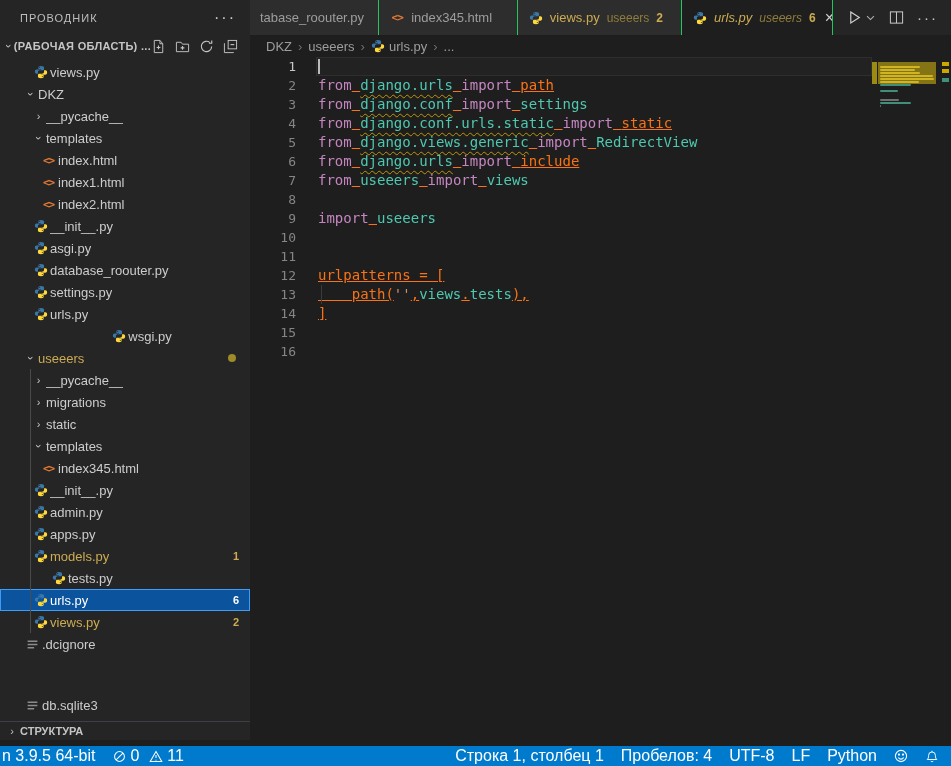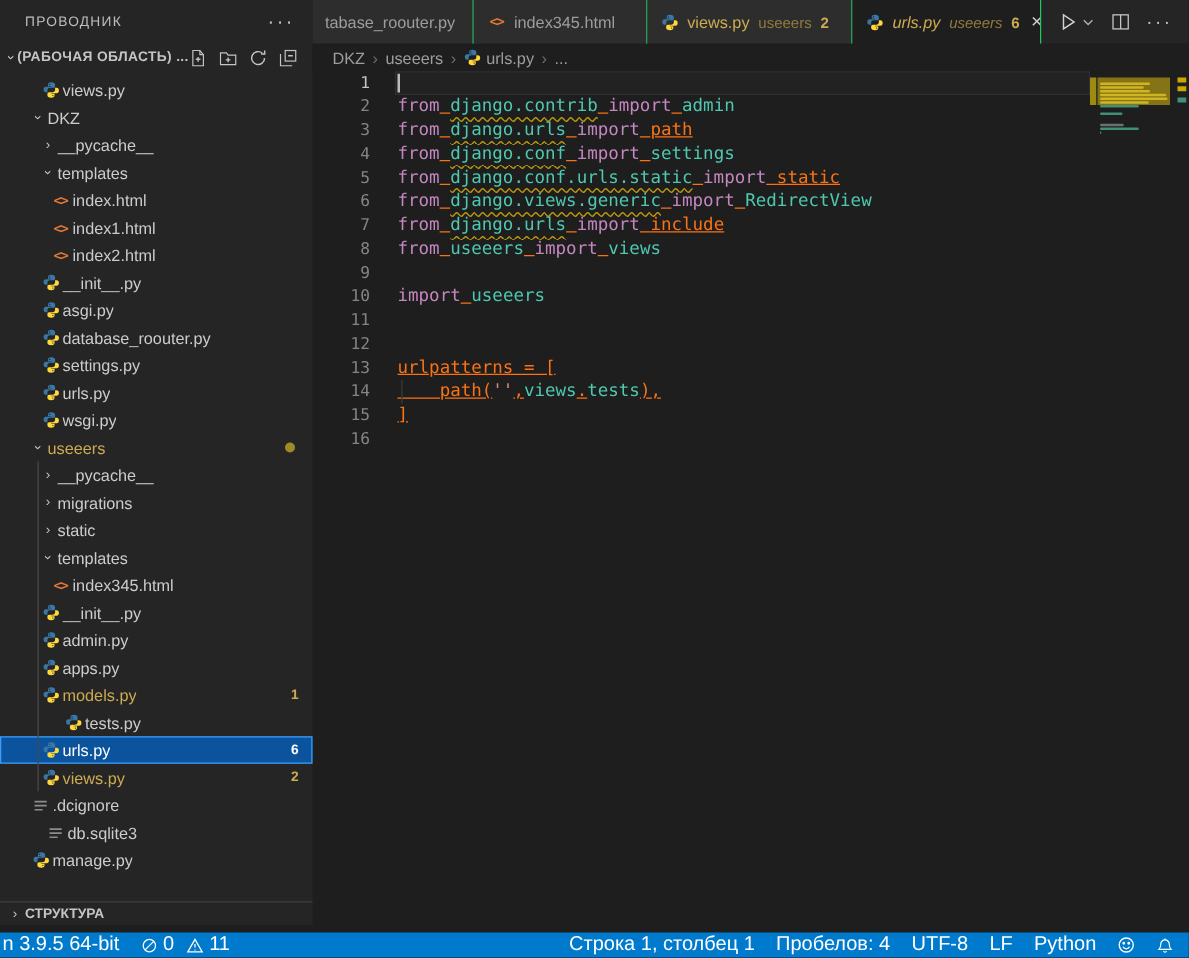--- a/index.html
+++ b/index.html
@@ -209,21 +209,21 @@
       </div>
       <div class="trow" style="padding-left: 33px;">
         <span class="fi">
           <svg width="14" height="14" viewBox="0 0 32 32">
             <path fill="#3a77a6" d="M16 2c-5 0-6 2-6 4v3h6v1H6c-2.5 0-4 1.8-4 5s1.5 5 4 5h3v-3.5C9 13.5 11 12 14 12h6c2 0 3-1.4 3-3V6c0-2-2-4-7-4zm-3 2.6a1.2 1.2 0 1 1 0 2.4 1.2 1.2 0 0 1 0-2.4z"></path>
             <path fill="#ffd83b" d="M16 30c5 0 6-2 6-4v-3h-6v-1h10c2.5 0 4-1.8 4-5s-1.5-5-4-5h-3v3.5C23 18.5 21 20 18 20h-6c-2 0-3 1.4-3 3v3c0 2 2 4 7 4zm3-2.6a1.2 1.2 0 1 1 0-2.4 1.2 1.2 0 0 1 0 2.4z"></path>
           </svg>
         </span>
         <span class="tlabel">urls.py</span>
       </div>
-      <div class="trow" style="padding-left: 33px;">
+      <div class="trow" style="padding-left: 33px; justify-content: center;">
         <span class="fi">
           <svg width="14" height="14" viewBox="0 0 32 32">
             <path fill="#3a77a6" d="M16 2c-5 0-6 2-6 4v3h6v1H6c-2.5 0-4 1.8-4 5s1.5 5 4 5h3v-3.5C9 13.5 11 12 14 12h6c2 0 3-1.4 3-3V6c0-2-2-4-7-4zm-3 2.6a1.2 1.2 0 1 1 0 2.4 1.2 1.2 0 0 1 0-2.4z"></path>
             <path fill="#ffd83b" d="M16 30c5 0 6-2 6-4v-3h-6v-1h10c2.5 0 4-1.8 4-5s-1.5-5-4-5h-3v3.5C23 18.5 21 20 18 20h-6c-2 0-3 1.4-3 3v3c0 2 2 4 7 4zm3-2.6a1.2 1.2 0 1 1 0-2.4 1.2 1.2 0 0 1 0 2.4z"></path>
           </svg>
         </span>
         <span class="tlabel">wsgi.py</span>
       </div>
       <div class="trow warn" style="padding-left: 23px;">
         <span class="twistie exp">›</span>
@@ -317,21 +317,21 @@
         <span class="badge">2</span>
       </div>
       <div class="trow" style="padding-left: 25px;">
         <span class="fi">
           <svg width="13" height="13" viewBox="0 0 16 16" stroke="#8c8c8c" stroke-width="1.6" fill="none">
             <path d="M2 4h12M2 8h12M2 12h8"></path>
           </svg>
         </span>
         <span class="tlabel">.dcignore</span>
       </div>
-      <div class="trow" style="padding-left: 37px;">
+      <div class="trow" style="padding-left: 25px; margin-top: 39px;">
         <span class="fi">
           <svg width="13" height="13" viewBox="0 0 16 16" stroke="#8c8c8c" stroke-width="1.6" fill="none">
             <path d="M2 4h12M2 8h12M2 12h8"></path>
           </svg>
         </span>
         <span class="tlabel">db.sqlite3</span>
       </div>
       <div class="trow" style="padding-left: 25px;">
         <span class="fi">
           <svg width="14" height="14" viewBox="0 0 32 32">
@@ -437,21 +437,20 @@
       <div class="ln">10</div>
       <div class="ln">11</div>
       <div class="ln">12</div>
       <div class="ln">13</div>
       <div class="ln">14</div>
       <div class="ln">15</div>
       <div class="ln">16</div>
     </div>
   <div id="code">
       <div class="code-line cur"><span class="caret"></span></div>
-      <div class="code-line"><span class="sg k">from</span><span class="sg p"> </span><span class="sg mw">django.contrib</span><span class="sg p"> </span><span class="sg k">import</span><span class="sg p"> </span><span class="sg m">admin</span></div>
       <div class="code-line"><span class="sg k">from</span><span class="sg p"> </span><span class="sg mw">django.urls</span><span class="sg p"> </span><span class="sg k">import</span><span class="sg p"> </span><span class="sg p">path</span></div>
       <div class="code-line"><span class="sg k">from</span><span class="sg p"> </span><span class="sg mw">django.conf</span><span class="sg p"> </span><span class="sg k">import</span><span class="sg p"> </span><span class="sg m">settings</span></div>
       <div class="code-line"><span class="sg k">from</span><span class="sg p"> </span><span class="sg mw">django.conf.urls.static</span><span class="sg p"> </span><span class="sg k">import</span><span class="sg p"> </span><span class="sg p">static</span></div>
       <div class="code-line"><span class="sg k">from</span><span class="sg p"> </span><span class="sg mw">django.views.generic</span><span class="sg p"> </span><span class="sg k">import</span><span class="sg p"> </span><span class="sg m">RedirectView</span></div>
       <div class="code-line"><span class="sg k">from</span><span class="sg p"> </span><span class="sg mw">django.urls</span><span class="sg p"> </span><span class="sg k">import</span><span class="sg p"> </span><span class="sg p">include</span></div>
       <div class="code-line"><span class="sg k">from</span><span class="sg p"> </span><span class="sg m">useeers</span><span class="sg p"> </span><span class="sg k">import</span><span class="sg p"> </span><span class="sg m">views</span></div>
       <div class="code-line"></div>
       <div class="code-line"><span class="sg k">import</span><span class="sg p"> </span><span class="sg m">useeers</span></div>
       <div class="code-line"></div>
       <div class="code-line"></div>

